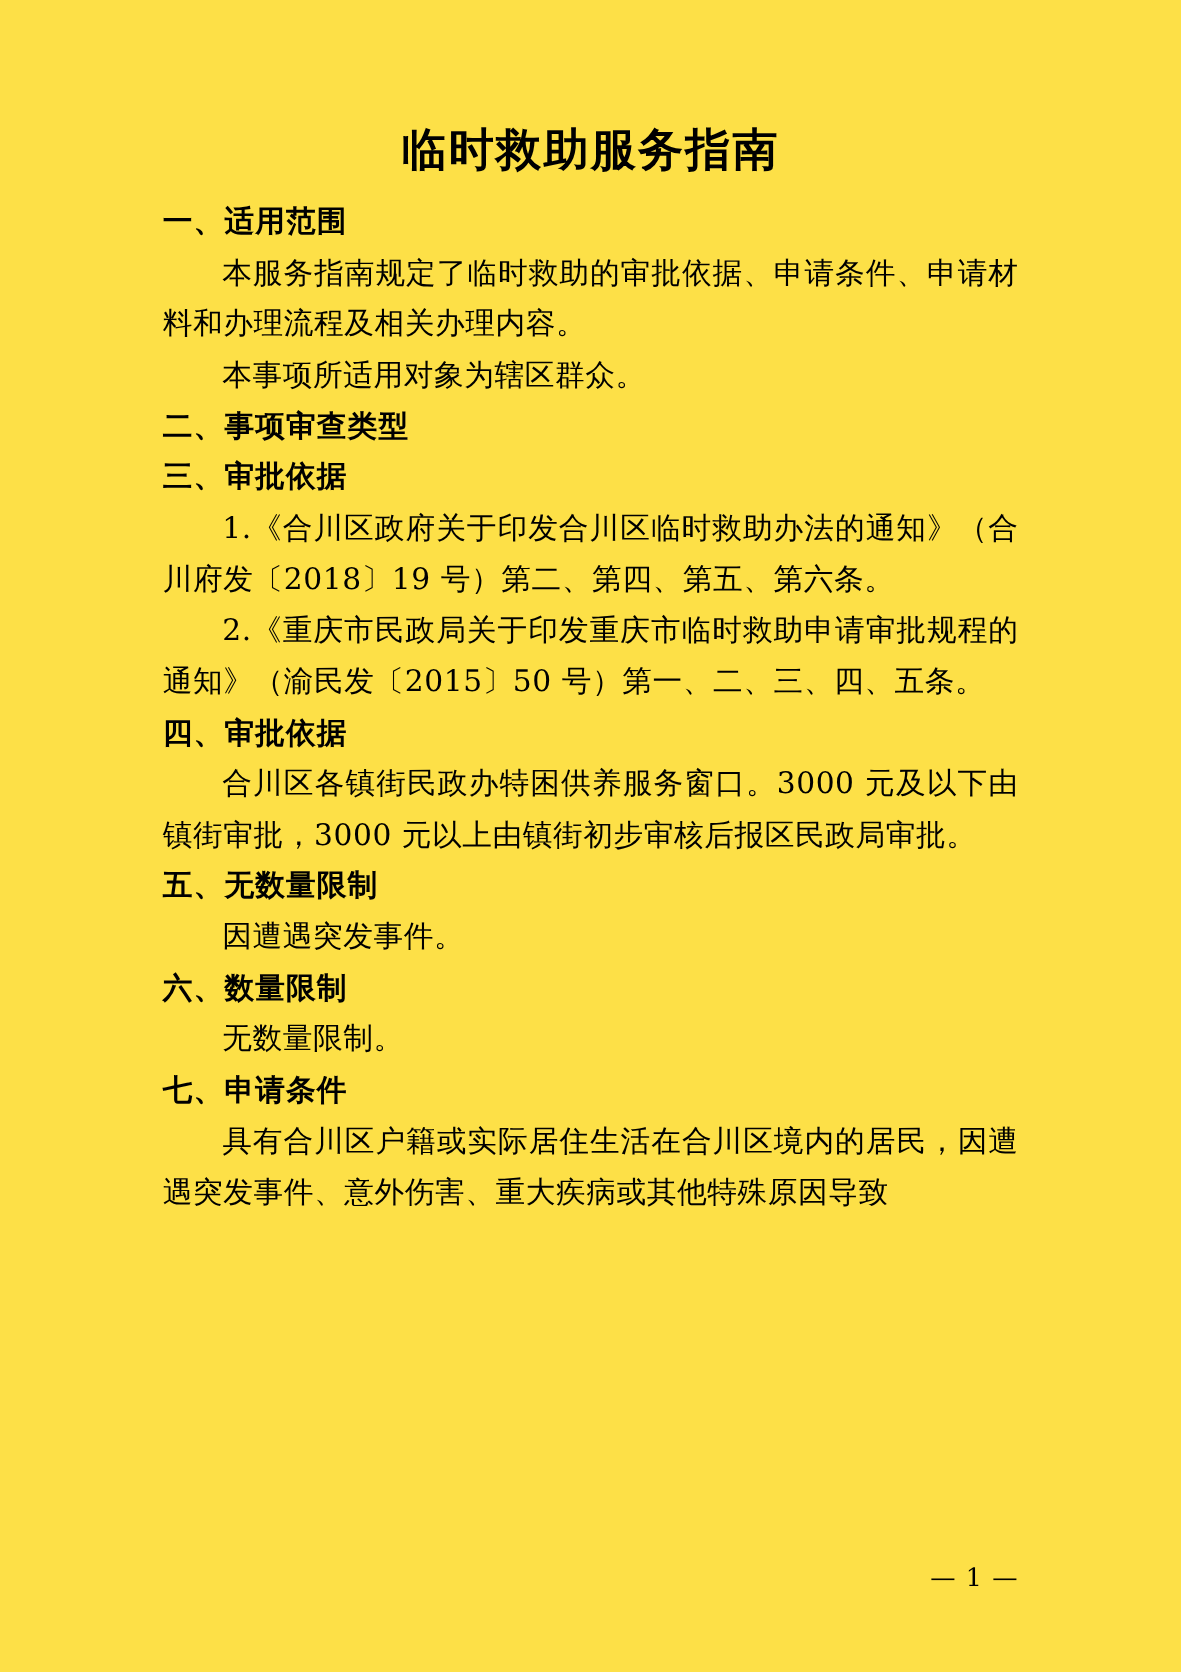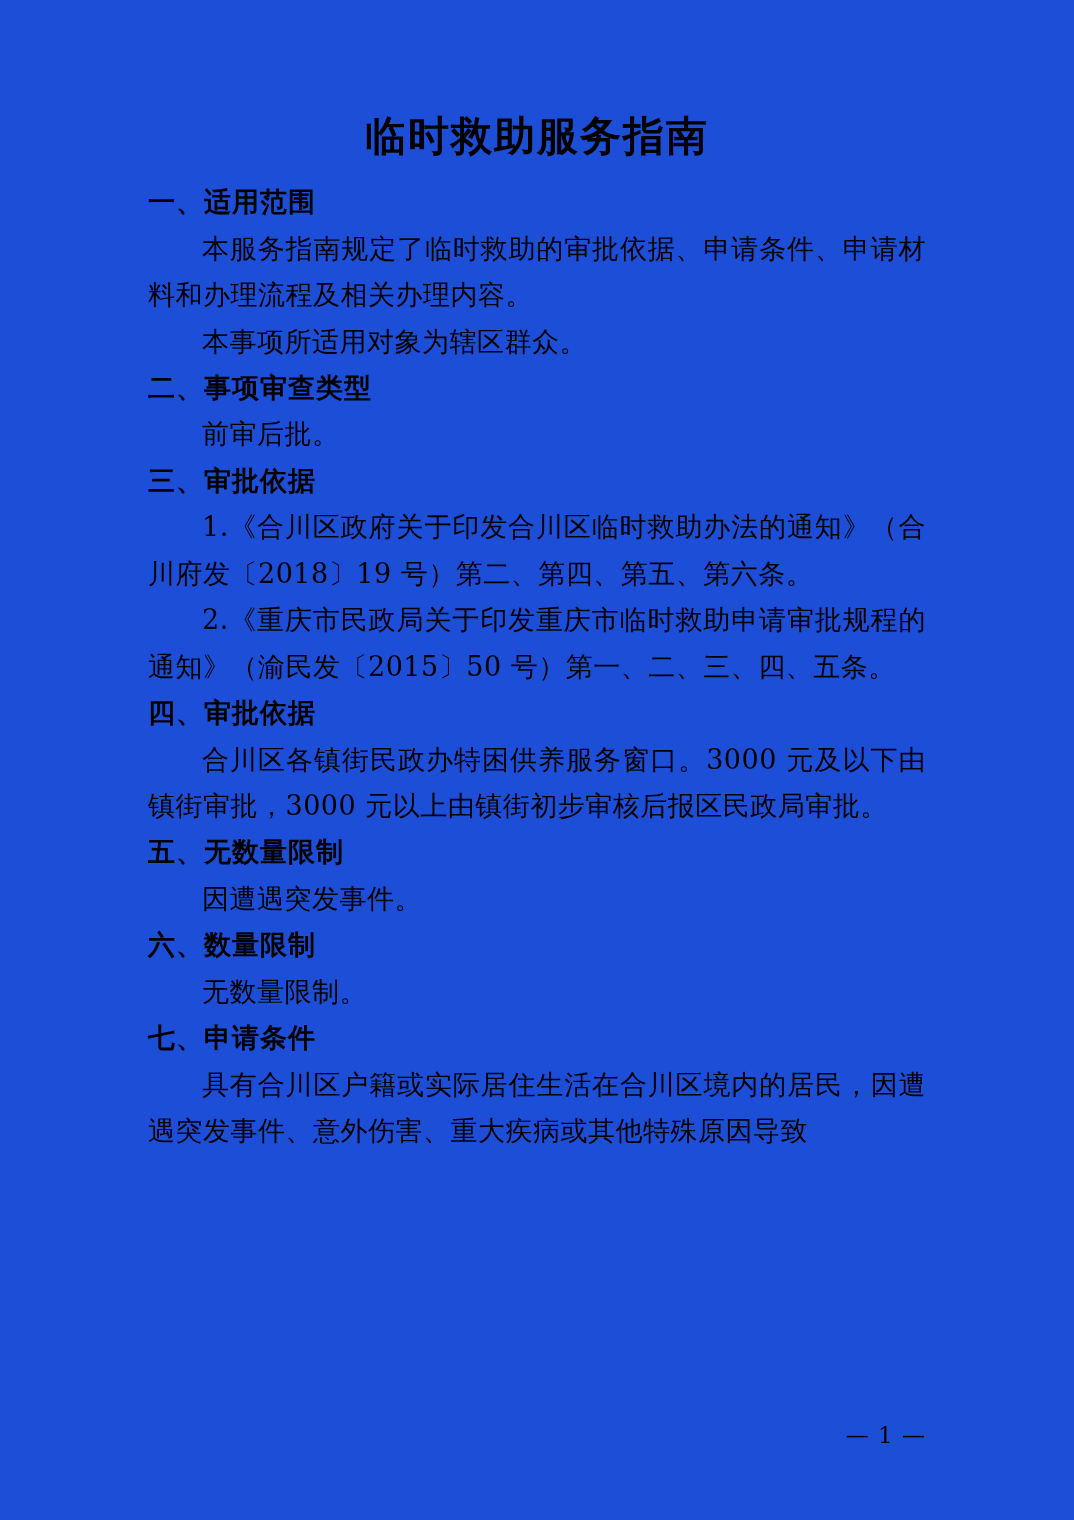--- a/index.html
+++ b/index.html
@@ -4,21 +4,21 @@
 <style>
   html, body {
     margin: 0;
     padding: 0;
     background: #ffffff;
   }
   .page {
     position: relative;
     width: 1074px;
     height: 1520px;
-    background: #1d4ed8;
+    background: #fde047;
     box-sizing: border-box;
     padding: 110px 148px 60px 148px;
     font-family: "DejaVu Serif", "Liberation Serif", serif;
     color: #000000;
     overflow: hidden;
   }
   .doc-title {
     text-align: center;
     font-family: "DejaVu Sans", "Liberation Sans", sans-serif;
     font-weight: bold;
@@ -60,21 +60,20 @@
 <div class="page">
 
   <h1 class="doc-title">临时救助服务指南</h1>
 
   <div>
     <div class="section-heading">一、适用范围</div>
     <p class="para">本服务指南规定了临时救助的审批依据、申请条件、申请材料和办理流程及相关办理内容。</p>
     <p class="para">本事项所适用对象为辖区群众。</p>
 
     <div class="section-heading">二、事项审查类型</div>
-    <p class="para">前审后批。</p>
 
     <div class="section-heading">三、审批依据</div>
     <p class="para">1.《合川区政府关于印发合川区临时救助办法的通知》（合川府发〔2018〕19 号）第二、第四、第五、第六条。</p>
     <p class="para">2.《重庆市民政局关于印发重庆市临时救助申请审批规程的通知》（渝民发〔2015〕50 号）第一、二、三、四、五条。</p>
 
     <div class="section-heading">四、审批依据</div>
     <p class="para">合川区各镇街民政办特困供养服务窗口。3000 元及以下由镇街审批，3000 元以上由镇街初步审核后报区民政局审批。</p>
 
     <div class="section-heading">五、无数量限制</div>
     <p class="para">因遭遇突发事件。</p>

